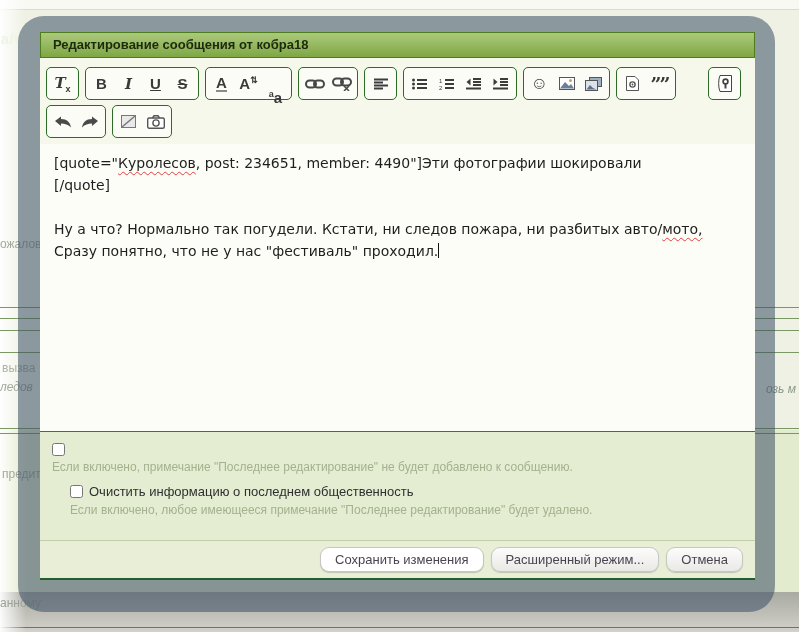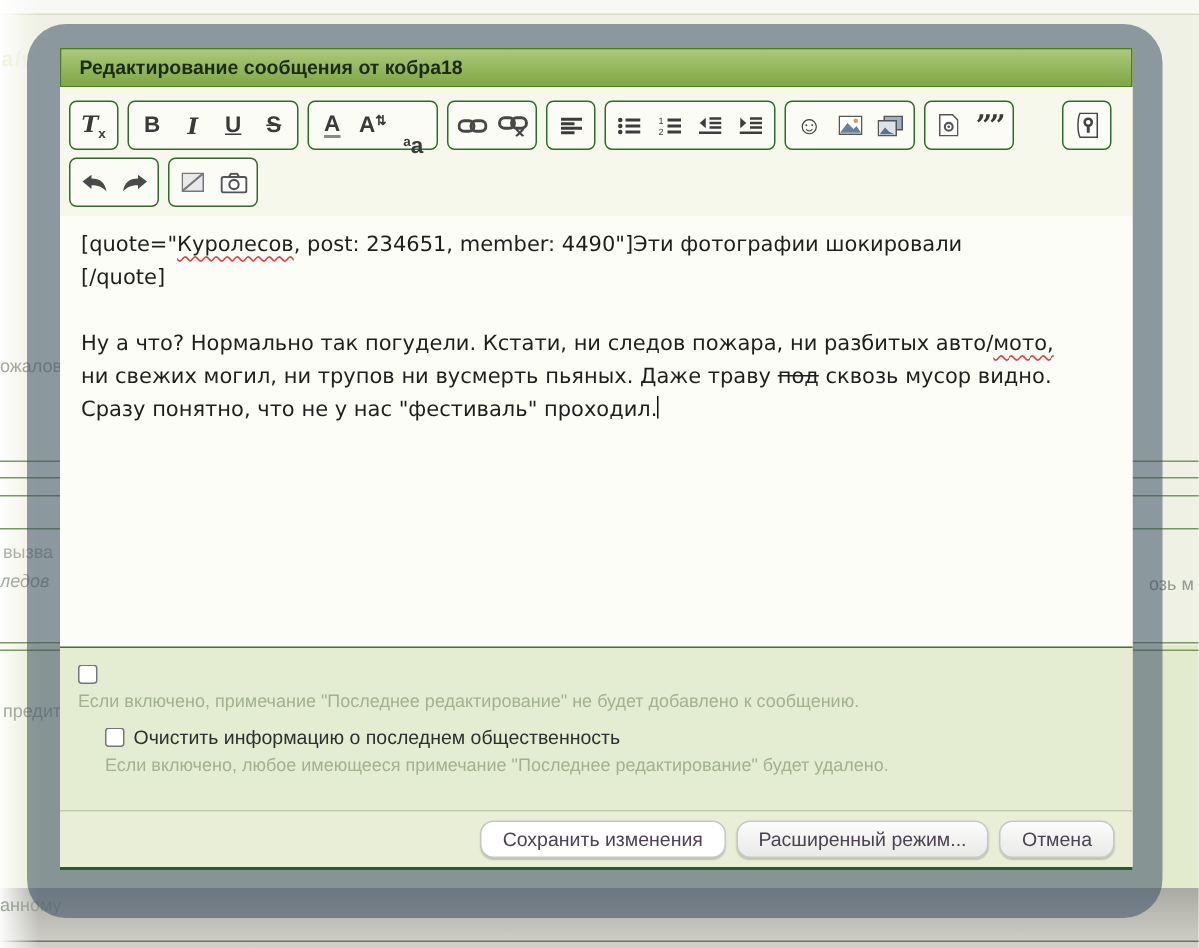--- a/index.html
+++ b/index.html
@@ -16,21 +16,21 @@
   .page-left{position:absolute;left:0;top:0;bottom:0;width:26px;background:linear-gradient(90deg,rgba(255,255,255,.95),rgba(255,255,255,0));z-index:1;}
   .bg-line{position:absolute;left:0;right:0;height:1px;background:#7a9863;z-index:1;}
   .bg-line.l1{top:307px}.bg-line.l2{top:318px}.bg-line.l3{top:330px}
   .bg-line.l4{top:352px}.bg-line.l5{top:428px}.bg-line.l6{top:433px}
   .bg-frag{position:absolute;color:#a2aa9c;font-size:12px;z-index:1;white-space:nowrap;}
   .bg-frag.f1{left:0;top:237px}
   .bg-frag.f2{left:2px;top:361px;color:#aab4a4}
   .bg-frag.f3{left:0;top:380px;font-style:italic}
   .bg-frag.f4{left:2px;top:467px}
   .bg-frag.f5{left:0;top:596px;color:#9aa296}
-  .bg-frag.f6{left:766px;top:382px;color:#8f9a90}
+  .bg-frag.f6{left:766px;top:382px;font-style:italic;color:#8f9a90}
   .addr{position:absolute;left:1px;top:31px;z-index:1;color:#eef4e1;font-weight:bold;font-size:14px;letter-spacing:1px;}
   
   .overlay-frame{
     position:absolute;left:18px;top:16px;width:757px;height:596px;border-radius:26px;
     background:rgba(59,78,101,.55);z-index:2;
   }
   
   .dialog{
     position:absolute;left:40px;top:32px;width:715px;height:548px;z-index:3;
     display:flex;flex-direction:column;background:#fbfcf4;
@@ -334,21 +334,20 @@
           </div>
         </div>
       </div>
     </div>
 
   <div class="editor">
       <div class="ed-line"><span>[quote="</span><span class="spell">Куролесов</span><span>, post: 234651, member: 4490"]Эти фотографии шокировали</span></div>
       <div class="ed-line"><span>[/quote]</span></div>
       <div class="ed-line"><span></span></div>
       <div class="ed-line"><span>Ну а что? Нормально так погудели. Кстати, ни следов пожара, ни разбитых авто/</span><span class="spell">мото,</span></div>
-      <div class="ed-line"><span>ни свежих могил, ни трупов ни вусмерть пьяных. Даже траву </span><span class="strike">под</span><span> сквозь мусор видно.</span></div>
       <div class="ed-line"><span>Сразу понятно, что не у нас "фестиваль" проходил.</span><span class="caret"></span></div>
     </div>
 
   <div class="options">
     <div class="opt-row">
       <input type="checkbox" style="">
     </div>
     <div class="opt-hint">Если включено, примечание "Последнее редактирование" не будет добавлено к сообщению.</div>
     <div class="opt-row indent">
       <input type="checkbox" style="">

